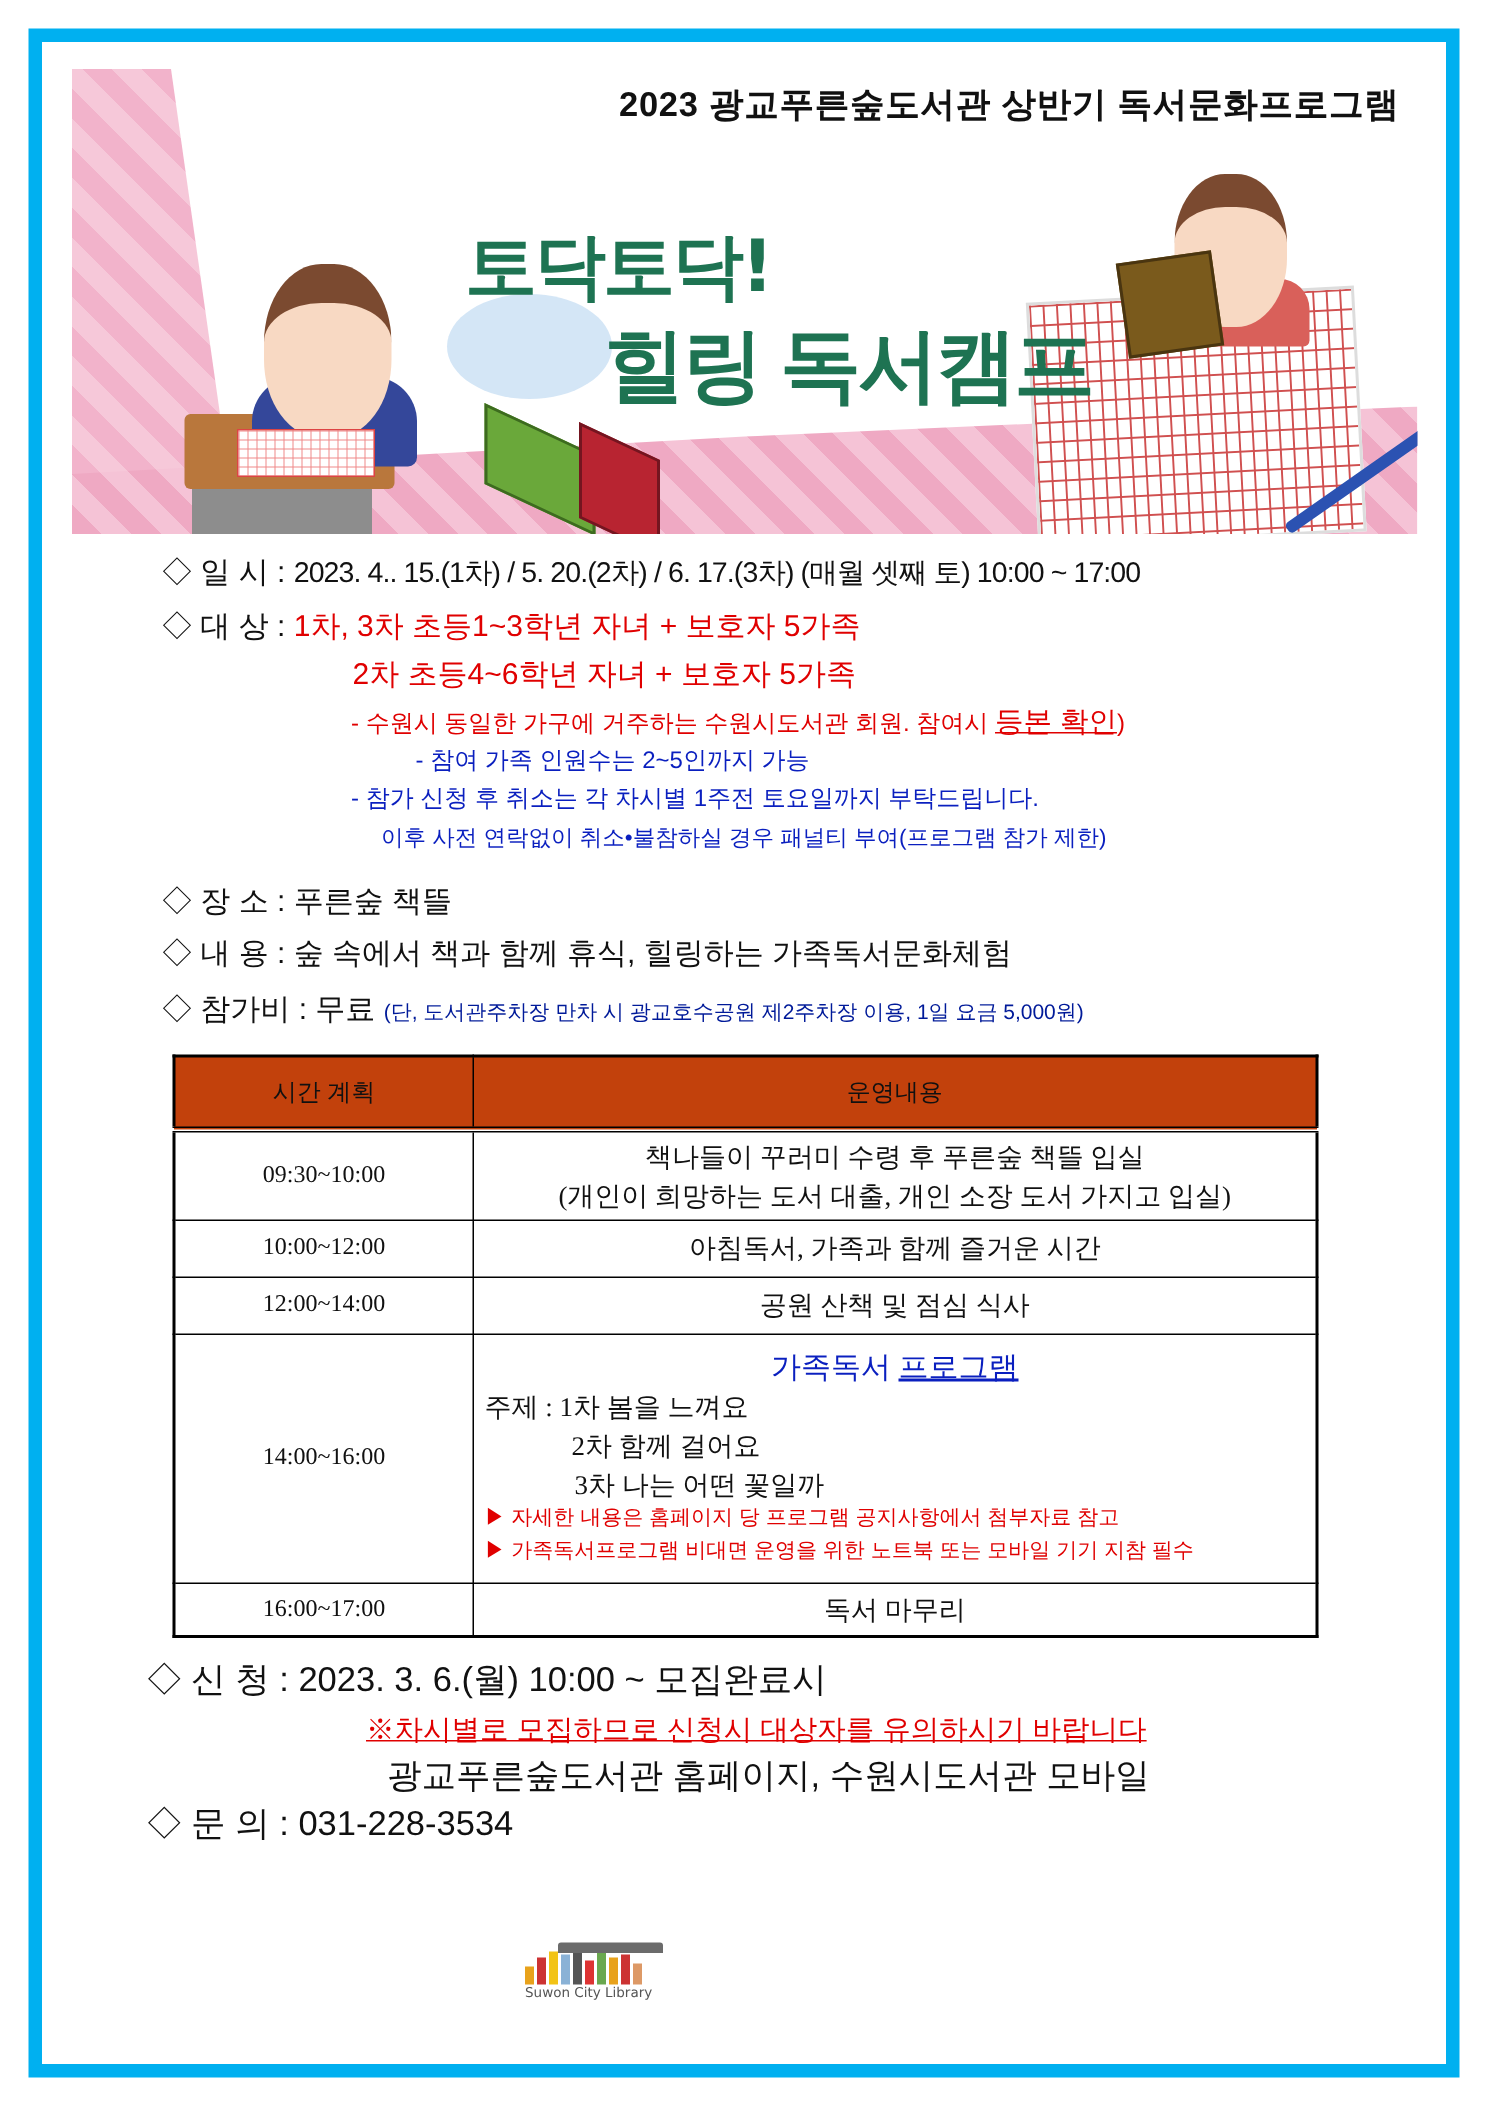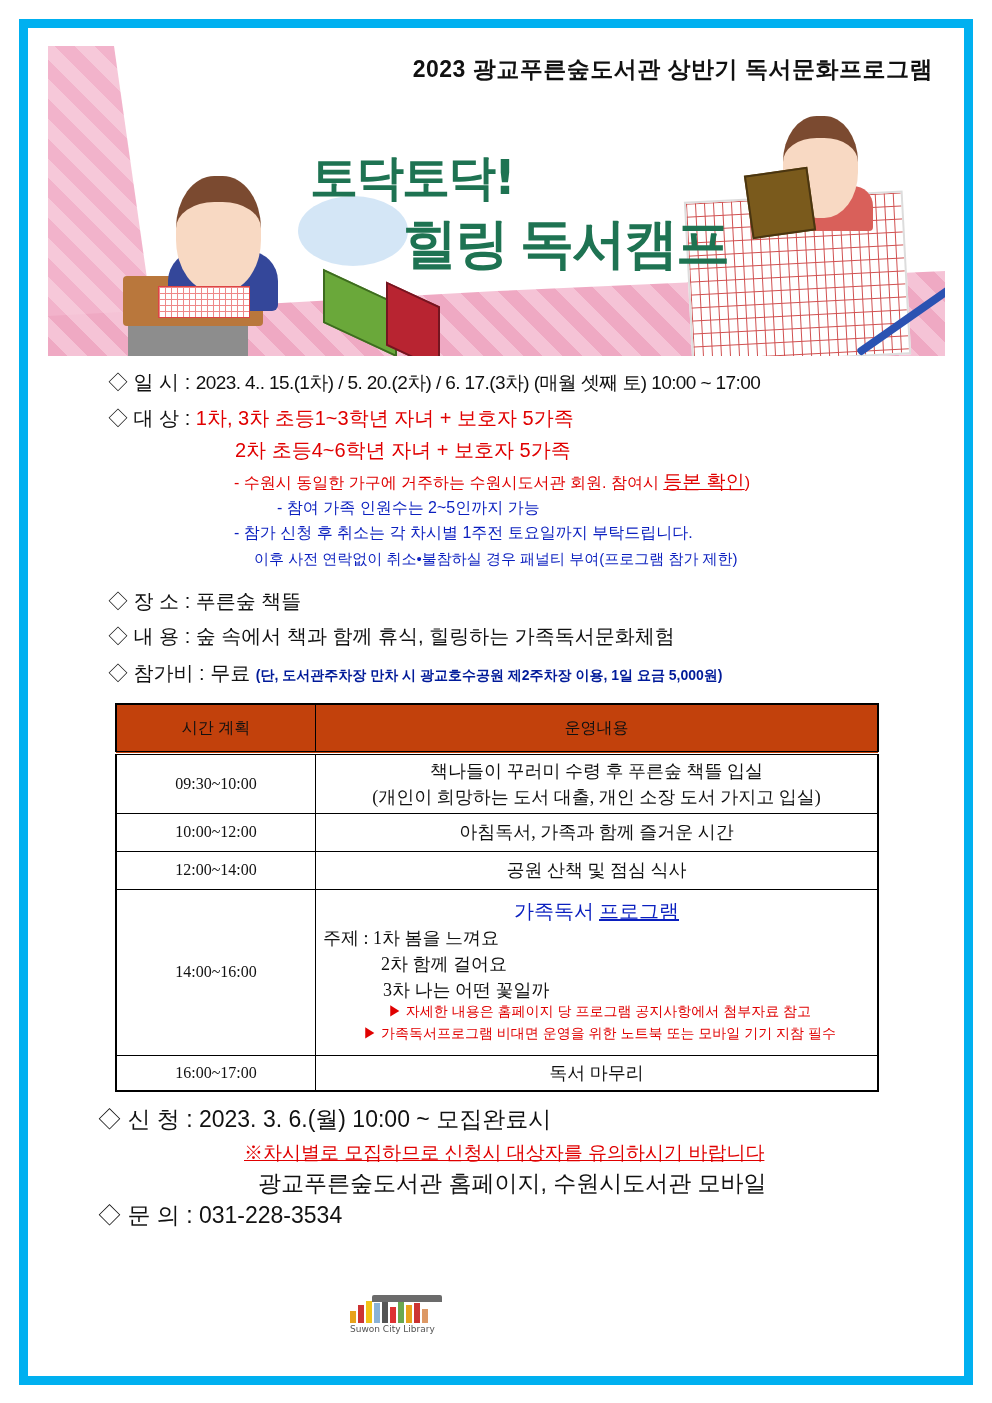--- a/index.html
+++ b/index.html
@@ -32,21 +32,21 @@
   .blue{color:#0a1fbf;}
   .navy{color:#001a99;}
   .u{text-decoration:underline;}
   .sm{font-size:16px;}
 
   table.sched{position:absolute;left:115px;top:703px;width:764px;border-collapse:collapse;font-family:"Liberation Serif",serif;font-size:16px;}
   table.sched td,table.sched th{border:1px solid #000;text-align:center;vertical-align:middle;font-weight:normal;}
   table.sched{border:2px solid #000;}
   table.sched th{background:#c2410c;height:44px;border-bottom:4px double #000;font-family:"Liberation Sans",sans-serif;}
   .c1{width:196px;}
-  .note{font-family:"Liberation Sans",sans-serif;font-size:14px;color:#e00000;text-align:center;padding-left:6px;}
+  .note{font-family:"Liberation Sans",sans-serif;font-size:14px;color:#e00000;text-align:left;padding-left:6px;}
   .topic{text-align:left;padding-left:6px;font-size:18px;line-height:26px;}
 
   .apply{position:absolute;left:98px;font-family:"Liberation Sans",sans-serif;font-size:23px;white-space:nowrap;}
   .logo{position:absolute;left:350px;top:1293px;width:340px;height:45px;}
   .logo-bars{position:absolute;left:0;top:4px;width:110px;height:26px;display:flex;align-items:flex-end;gap:2px;}
   .logo-bars span{display:block;width:6px;}
   .logo-roof{position:absolute;left:22px;top:2px;width:70px;height:7px;background:#6b6b6b;border-radius:2px 2px 0 0;}
   .logo-sub{position:absolute;left:0;top:31px;font-family:"DejaVu Sans",sans-serif;font-size:9px;color:#555;}
   .logo-name{position:absolute;left:118px;top:4px;font-family:"DejaVu Sans",sans-serif;font-weight:bold;font-size:24px;color:#444;}
 </style>
@@ -97,21 +97,21 @@
   <span class="lbl">◇ 장   소 :</span>
   <span>푸른숲 책뜰</span>
 </div>
 <div class="info" style="top:626px;">
   <span class="lbl">◇ 내   용 :</span>
   <span>숲 속에서 책과 함께 휴식, 힐링하는 가족독서문화체험</span>
 </div>
 <div class="info" style="top:663px;">
   <span class="lbl">◇ 참가비 :</span>
   <span>무료</span>
-  <span class="navy" style="font-size:14px;font-weight:bold;margin-top:24px;">(단, 도서관주차장 만차 시 광교호수공원 제2주차장 이용, 1일 요금 5,000원)</span>
+  <span class="navy" style="font-size:14px;font-weight:normal;margin-top:24px;">(단, 도서관주차장 만차 시 광교호수공원 제2주차장 이용, 1일 요금 5,000원)</span>
 </div>
 
 <table class="sched">
   <tbody>
       <tr>
     <th class="c1">시간 계획</th>
     <th>운영내용</th>
   </tr>
   <tr style="height:60px;">
     <td>09:30~10:00</td>

